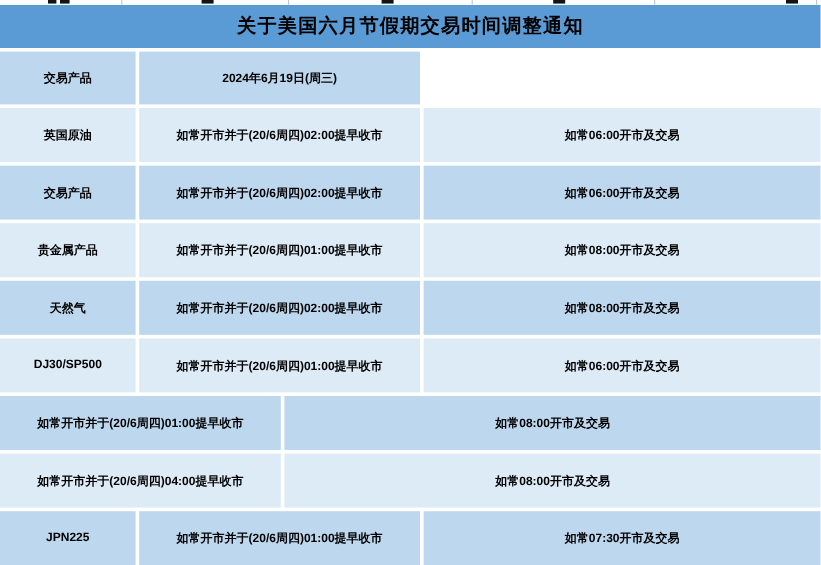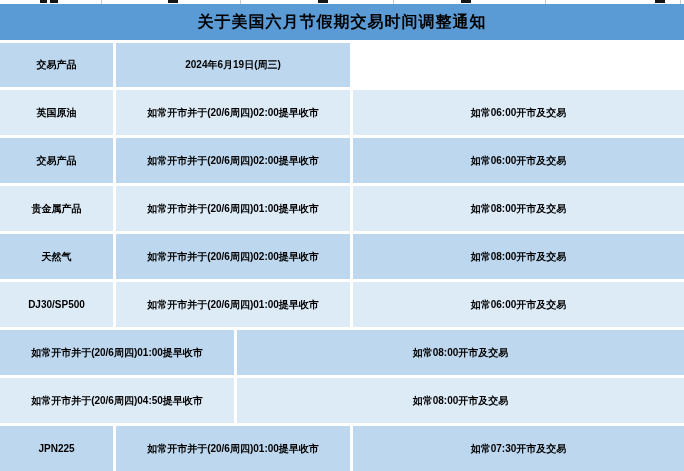--- a/index.html
+++ b/index.html
@@ -128,21 +128,21 @@
     <div class="cell cell-wed bg-light">如常开市并于(20/6周四)01:00提早收市</div>
     <div class="cell cell-thu bg-light">如常06:00开市及交易</div>
   </div>
 
   <div class="t-row">
     <div class="cell cell-wed bg-med">如常开市并于(20/6周四)01:00提早收市</div>
     <div class="cell cell-thu bg-med">如常08:00开市及交易</div>
   </div>
 
   <div class="t-row">
-    <div class="cell cell-wed bg-light">如常开市并于(20/6周四)04:50提早收市</div>
+    <div class="cell cell-wed bg-light">如常开市并于(20/6周四)04:00提早收市</div>
     <div class="cell cell-thu bg-light">如常08:00开市及交易</div>
   </div>
 
   <div class="t-row">
     <div class="cell cell-product bg-med">JPN225</div>
     <div class="cell cell-wed bg-med">如常开市并于(20/6周四)01:00提早收市</div>
     <div class="cell cell-thu bg-med">如常07:30开市及交易</div>
   </div>
 
 </div>

